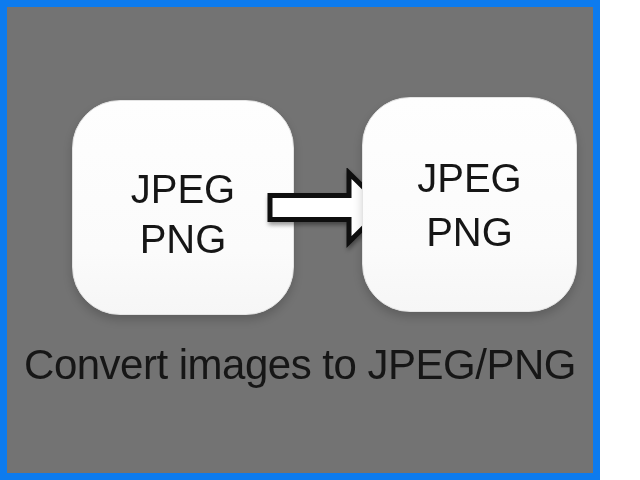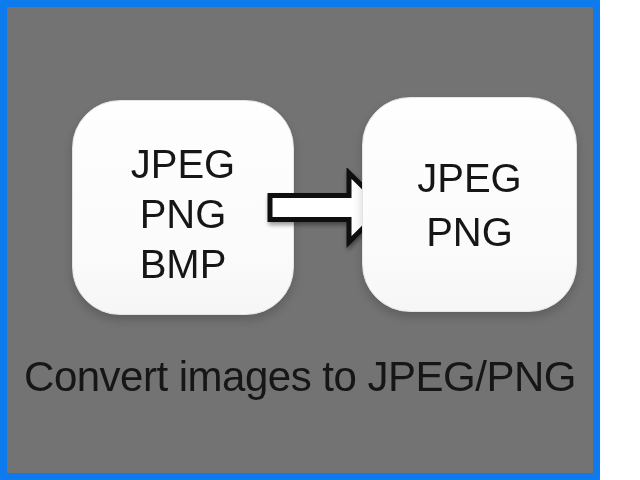--- a/index.html
+++ b/index.html
@@ -61,38 +61,37 @@
     height: 80px;
   }
   .arrow-wrap svg {
     display: block;
     filter: drop-shadow(1.5px 3px 2px rgba(0,0,0,0.40));
   }
   .caption {
     position: absolute;
     left: 0;
     right: 0;
-    top: 346px;
+    top: 334px;
     text-align: center;
     font-size: 42px;
     line-height: 48px;
     color: #161616;
     letter-spacing: -0.5px;
     white-space: nowrap;
   }
 </style>
 </head>
 <body>
 
 <div class="stage">
 
   <div class="icon-card card-source">
     <div class="format-line">JPEG</div>
     <div class="format-line">PNG</div>
-    <div class="format-line">BMP</div>
   </div>
 
   <div class="arrow-wrap">
     <svg width="122" height="80" viewBox="0 0 122 80" xmlns="http://www.w3.org/2000/svg">
       <polygon points="4,27.5 83,27.5 83,5 118,39.5 83,74 83,51.5 4,51.5" fill="#ffffff" stroke="#0f0f0f" stroke-width="5" stroke-linejoin="miter"></polygon>
     </svg>
   </div>
 
   <div class="icon-card card-target">
     <div class="format-line">JPEG</div>

